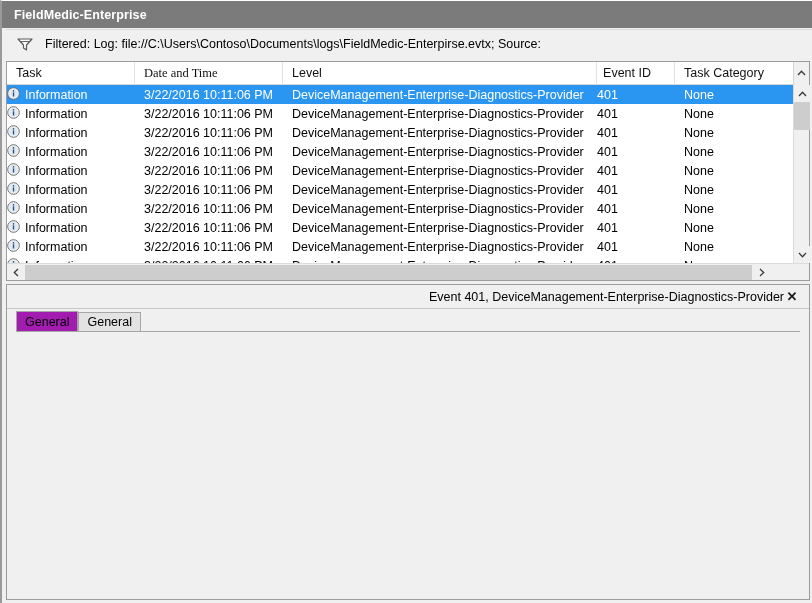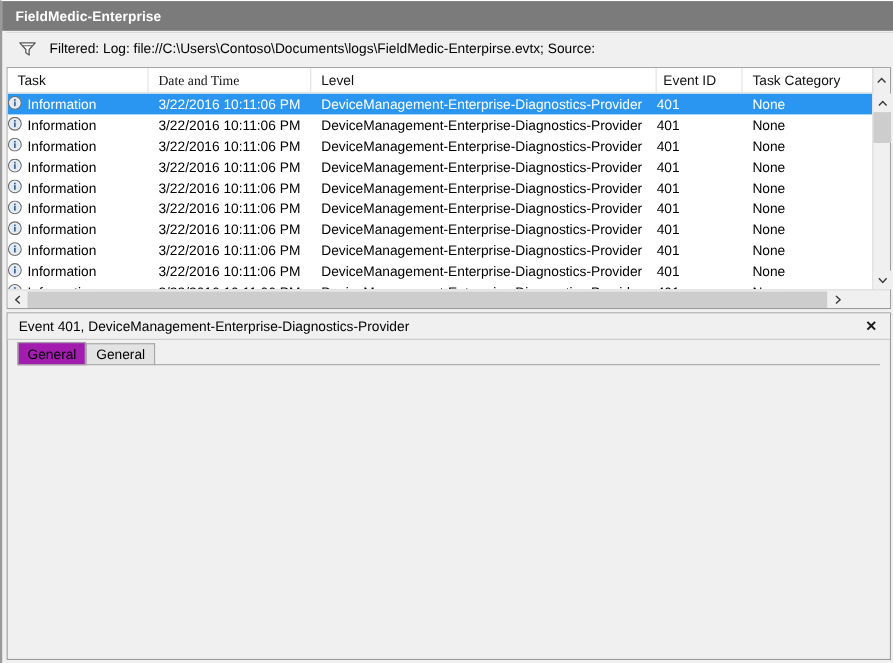--- a/index.html
+++ b/index.html
@@ -163,21 +163,21 @@
     border: 1px solid #9c9c9c;
   }
   #detailheader {
     position: absolute; left: 0; top: 0;
     width: 802px; height: 24px;
     background: #f0f0f0;
     border-bottom: 1px solid #c8c8c8;
     display: flex; align-items: center;
     padding: 0 9px 0 10px;
   }
-  #detailheader .dh-title { font-size: 12.5px; flex: 1 1 auto; white-space: nowrap; overflow: hidden; }
+  #detailheader .dh-title { font-size: 12.5px; flex: 1 1 auto; white-space: nowrap; overflow: hidden; text-align: right; }
   #closebtn {
     width: 16px; height: 16px;
     display: flex; align-items: center; justify-content: center;
     font-size: 13px; font-weight: bold; color: #1a1a1a;
     cursor: default;
   }
 
   
   #tabstrip {
     position: absolute; left: 9px; top: 26px;

